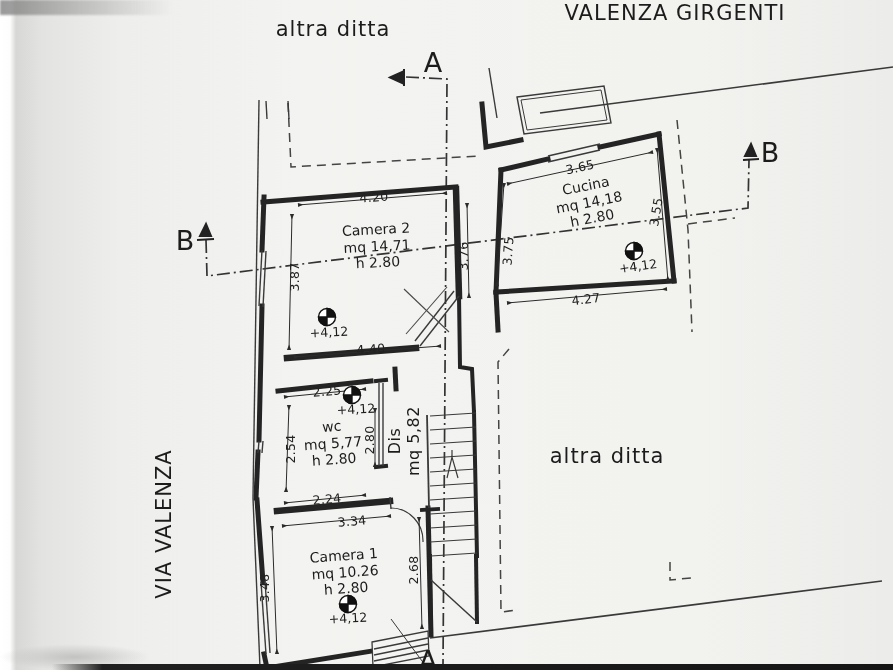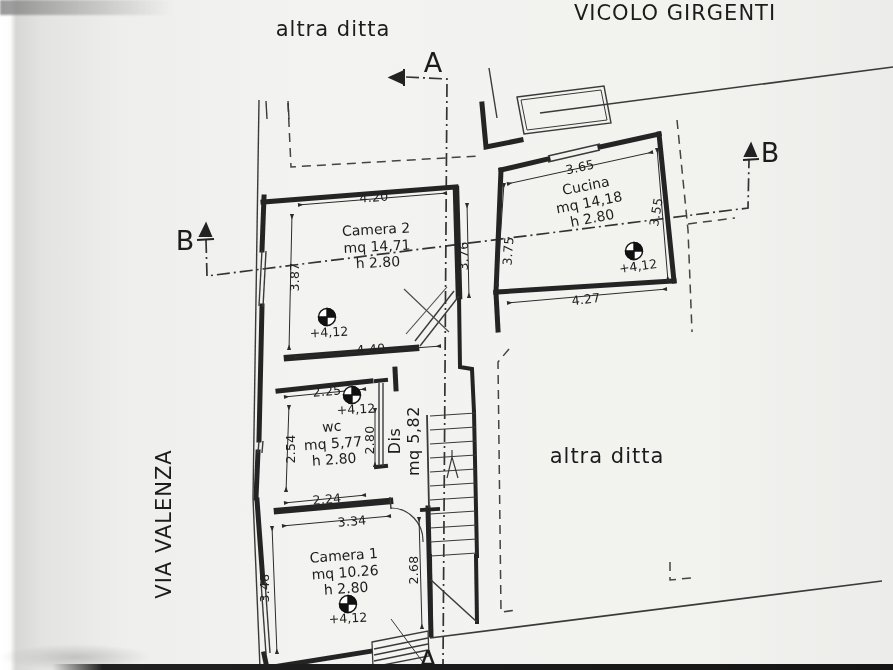--- a/index.html
+++ b/index.html
@@ -177,21 +177,21 @@
       <path d="M327,317 L327,308.5 A8.5,8.5 0 0 1 335.5,317 Z M327,317 L327,325.5 A8.5,8.5 0 0 1 318.5,317 Z" fill="#111"></path>
       <circle cx="352" cy="395" r="8.5"></circle>
       <path d="M352,395 L352,386.5 A8.5,8.5 0 0 1 360.5,395 Z M352,395 L352,403.5 A8.5,8.5 0 0 1 343.5,395 Z" fill="#111"></path>
       <circle cx="634" cy="251" r="8.5"></circle>
       <path d="M634,251 L634,242.5 A8.5,8.5 0 0 1 642.5,251 Z M634,251 L634,259.5 A8.5,8.5 0 0 1 625.5,251 Z" fill="#111"></path>
       <circle cx="348" cy="604" r="8.5"></circle>
       <path d="M348,604 L348,595.5 A8.5,8.5 0 0 1 356.5,604 Z M348,604 L348,612.5 A8.5,8.5 0 0 1 339.5,604 Z" fill="#111"></path>
     </g>
   </svg>
 
-  <div class="lbl big" style="left:675px;top:13px;">VICOLO GIRGENTI</div>
+  <div class="lbl big" style="left:675px;top:13px;">VALENZA GIRGENTI</div>
   <div class="lbl big" style="left:333px;top:29px;">altra ditta</div>
   <div class="lbl big" style="left:607px;top:456px;">altra ditta</div>
   <div class="lbl big" style="left:164px;top:524px;transform:translate(-50%,-50%) rotate(-90deg);">VIA VALENZA</div>
 
   <div class="lbl sec" style="left:433px;top:62px;">A</div>
   <div class="lbl sec" style="left:428px;top:660px;">A</div>
   <div class="lbl sec" style="left:185px;top:240px;">B</div>
   <div class="lbl sec" style="left:770px;top:152px;">B</div>
 
   <div class="lbl room" style="left:377px;top:246px;transform:translate(-50%,-50%) rotate(-3deg);">

